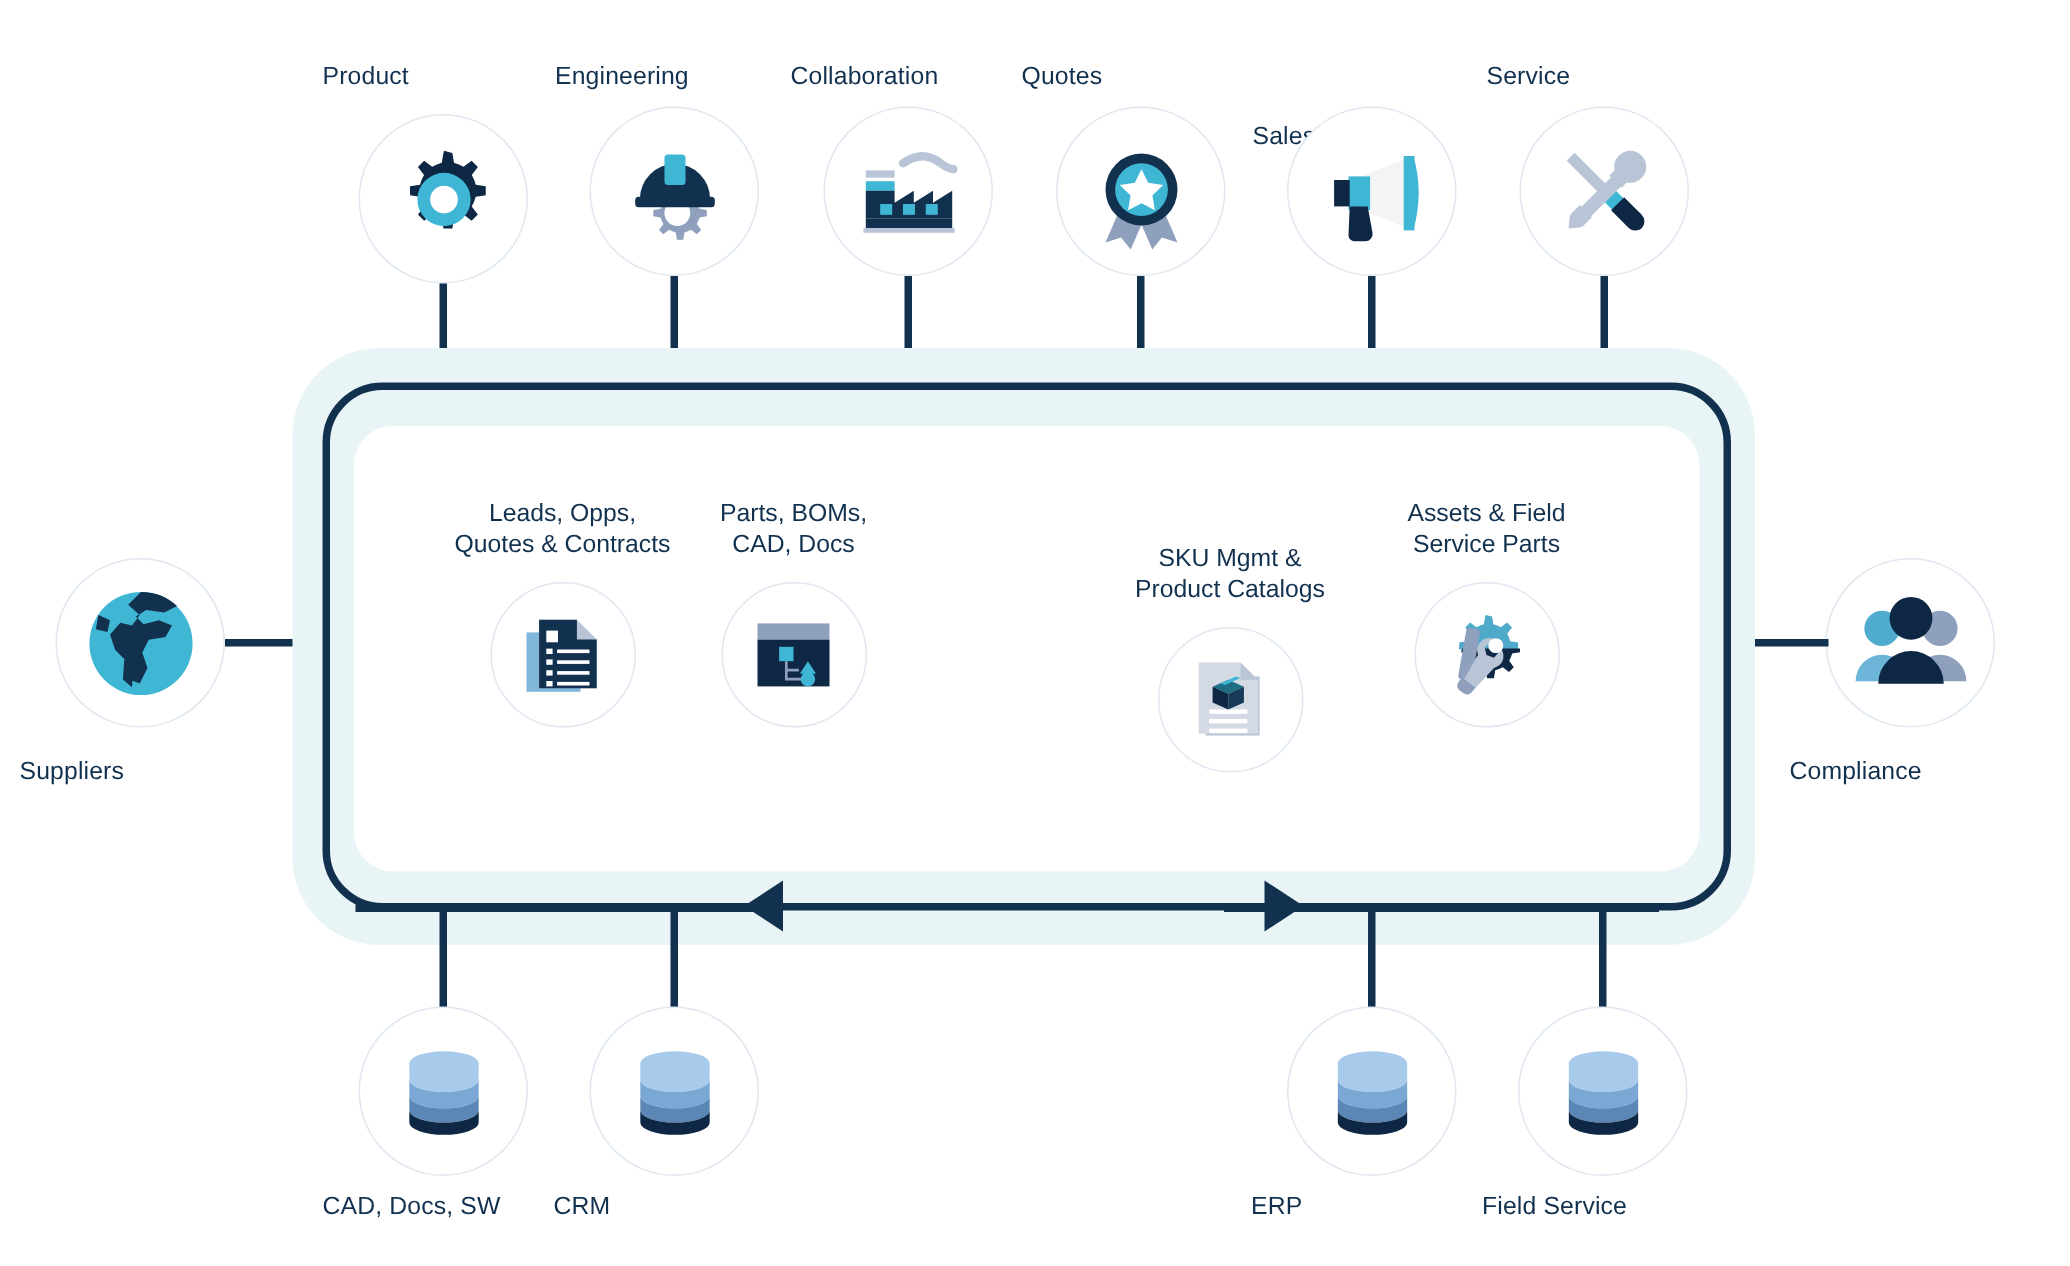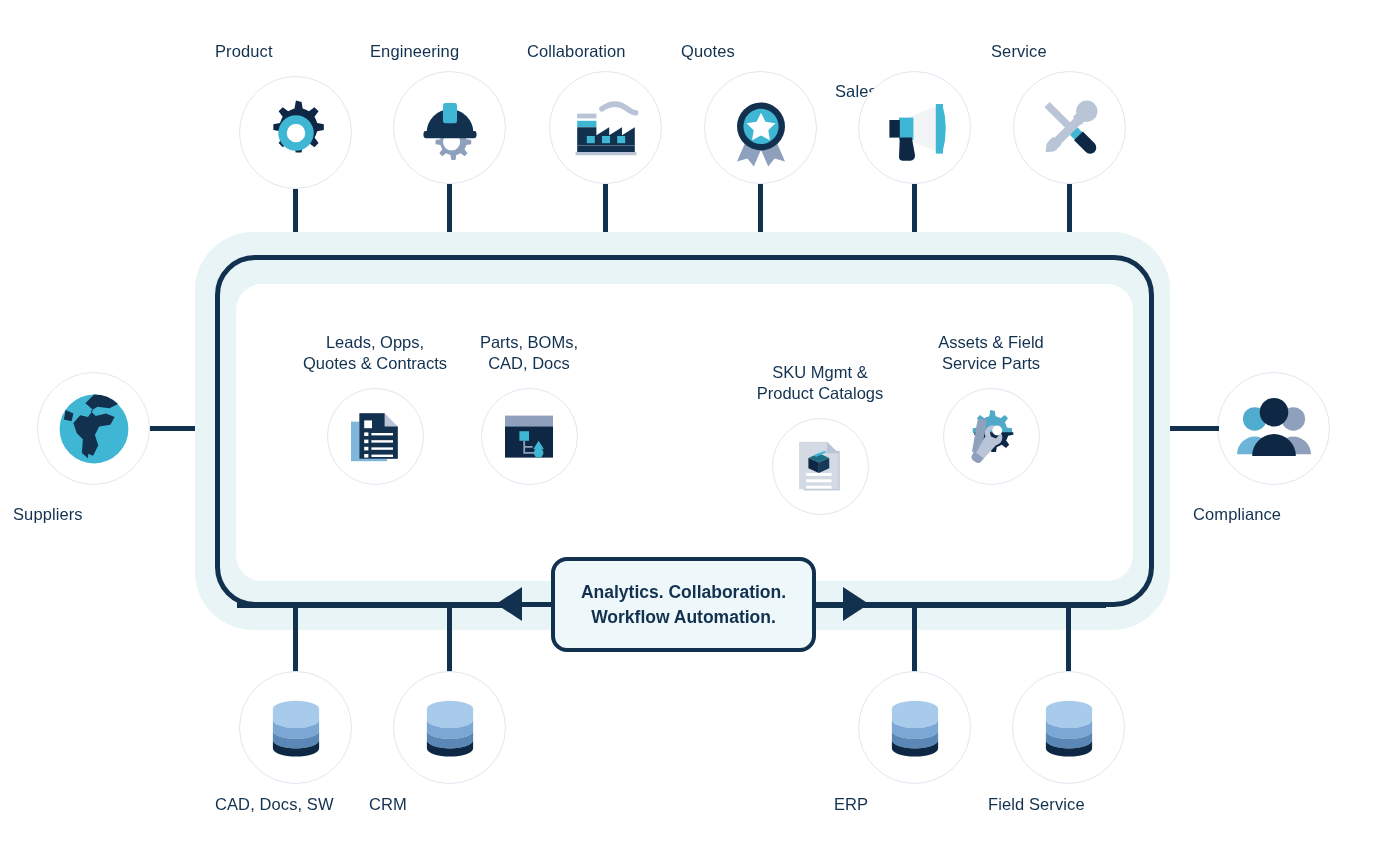--- a/index.html
+++ b/index.html
@@ -293,24 +293,20 @@
       </svg>
     </div>
   </div>
 
   <div class="hbar" style="left:237px;top:602px;width:280px;"></div>
   <div class="arrow left" style="left:496px;top:587px;"></div>
 
   <div class="hbar" style="left:816px;top:602px;width:290px;"></div>
   <div class="arrow right" style="left:843px;top:587px;"></div>
 
-  <div id="center-pill">
-    <div class="line">Analytics. Collaboration.</div>
-    <div class="line">Workflow Automation.</div>
-  </div>
 
   <div class="node">
     <div class="stem" style="left:293px;top:602px;width:5px;height:73px;"></div>
     <div class="circle" style="left:239px;top:671px;width:113px;height:113px;">
       <svg width="68" height="68" viewBox="0 0 100 100">
         <ellipse cx="50" cy="22" rx="34" ry="12" fill="#a9cbeb"></ellipse>
         <path fill="#a9cbeb" d="M16 22 h68 v16 a34 12 0 0 1 -68 0 z"></path>
         <path fill="#7ba7d4" d="M16 38 a34 12 0 0 0 68 0 v16 a34 12 0 0 1 -68 0 z"></path>
         <path fill="#5a87b5" d="M16 54 a34 12 0 0 0 68 0 v14 a34 12 0 0 1 -68 0 z"></path>
         <path fill="#0d2744" d="M16 68 a34 12 0 0 0 68 0 v12 a34 12 0 0 1 -68 0 z"></path>

